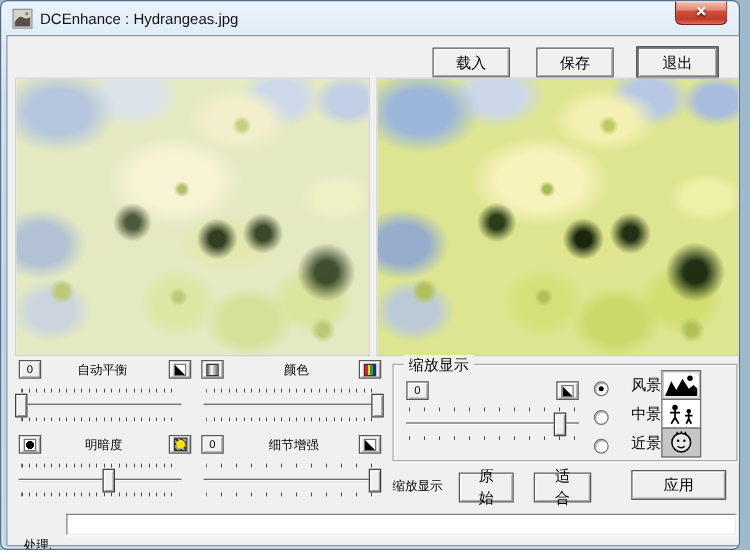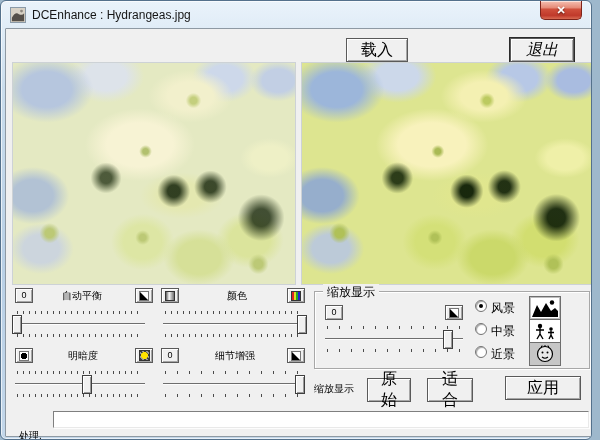--- a/index.html
+++ b/index.html
@@ -23,24 +23,24 @@
     color:#fff;font-size:11px;font-weight:bold;text-align:center;line-height:18px;
     text-shadow:0 1px 2px rgba(0,0,0,.55);box-shadow:inset 0 1px 0 rgba(255,255,255,.55);
     cursor:default;
   }
   
   .client{position:absolute;left:4px;top:27px;width:592px;height:409px;background:#f0f0f0;border:1px solid #8e99a3;border-radius:1px;}
   
   .btn{
     position:absolute;background:#f0f0f0;border:1px solid #5a5a5a;
     box-shadow:inset 1px 1px 0 #ffffff,inset -1px -1px 0 #a6a6a6;
-    font-size:16px;font-family:inherit;color:#000;
+    font-size:12px;font-family:inherit;color:#000;
     display:flex;align-items:center;justify-content:center;padding:11px;
   }
-  .btn.default{box-shadow:0 0 0 1px #2b2b2b,inset 1px 1px 0 #ffffff,inset -1px -1px 0 #a6a6a6;font-style:italic;}
+  .btn.default{box-shadow:0 0 0 1px #2b2b2b,inset 1px 1px 0 #ffffff,inset -1px -1px 0 #a6a6a6;}
   .mini{
     position:absolute;width:18px;height:15px;background:#f0f0f0;border:1px solid #5a5a5a;
     box-shadow:inset 1px 1px 0 #fff,inset -1px -1px 0 #a6a6a6;
     display:flex;align-items:center;justify-content:center;font-size:9px;line-height:1;
   }
   .lbl{position:absolute;font-size:10px;color:#000;white-space:nowrap;}
   
   .g-tri{width:10px;height:10px;background:#fff;border:1px solid #777;position:relative;overflow:hidden;}
   .g-tri::after{content:"";position:absolute;left:0;top:0;border-left:10px solid #000;border-top:10px solid transparent;transform:translateY(0);bottom:0;}
   .g-grad{width:10px;height:10px;border:1px solid #333;background:linear-gradient(90deg,#5f5f5f 0%,#fafafa 40%,#bdbdbd 65%,#6f6f6f 100%);}
@@ -111,21 +111,21 @@
   .ticks{position:absolute;left:4px;right:4px;height:3px;background:repeating-linear-gradient(90deg,#4a4a4a 0 1px,transparent 1px 6px);}
   .slider.sparse .ticks{background:repeating-linear-gradient(90deg,#4a4a4a 0 1px,transparent 1px 12px);}
   .ticks.top{top:1px;}
   .ticks.bottom{bottom:1px;}
   .channel{position:absolute;left:2px;right:2px;top:13px;height:2px;background:#9a9a9a;border-top:1px solid #6e6e6e;border-bottom:1px solid #fdfdfd;}
   .thumb{position:absolute;top:5px;width:10px;height:19px;background:#f0f0f0;border:1px solid #3f3f3f;
     box-shadow:inset 1px 1px 0 #fff,inset -1px -1px 0 #9a9a9a;transform:translateX(-50%);}
   
   .groupbox{position:absolute;border:1px solid #a8a8a8;box-shadow:inset 1px 1px 0 #fff, 1px 1px 0 #fff;}
   .gb-title{position:absolute;top:-8px;left:8px;background:#f0f0f0;padding:0 4px;font-size:12px;}
-  .radio{position:absolute;display:flex;align-items:flex-start;gap:4px;font-size:12px;}
+  .radio{position:absolute;display:flex;align-items:flex-end;gap:18px;font-size:12px;}
   .rb{width:12px;height:12px;border-radius:50%;background:#fff;border:1px solid #737373;box-shadow:inset 1px 1px 1px rgba(0,0,0,.35);position:relative;flex:0 0 auto;}
   .rb.checked::after{content:"";position:absolute;left:3px;top:3px;width:4px;height:4px;border-radius:50%;background:#000;}
   .icon-stack{position:absolute;display:flex;flex-direction:column;}
   .icon-cell{width:32px;height:24px;border:1px solid #6e6e6e;background:#fff;display:flex;align-items:center;justify-content:center;margin-top:-1px;}
   .icon-cell:first-child{margin-top:0;box-shadow:inset 0 0 0 1px #bdbdbd;}
   .icon-cell.gray{background:#c6c6c6;}
   
   .sunken-field{position:absolute;background:#fff;border:1px solid;border-color:#7f7f7f #e9e9e9 #e9e9e9 #7f7f7f;box-shadow:1px 1px 0 #fdfdfd;}
 </style>
 </head>
@@ -139,20 +139,21 @@
       <path d="M1 11 Q5 4 9 7 Q13 9 15 6 L15 15 L1 15 Z" fill="#55504a"></path>
       <circle cx="12" cy="3.5" r="1.6" fill="#8e8880"></circle>
     </svg>
     <span class="title-text">DCEnhance : Hydrangeas.jpg</span>
     <div class="close-btn">✕</div>
   </div>
 
   <div class="client">
 
     <button class="btn" style="left:340px;top:9px;width:62px;height:23px;">载入</button>
+    <button class="btn" style="left:423px;top:9px;width:62px;height:23px;">保存</button>
     <button class="btn default" style="left:504px;top:9px;width:64px;height:24px;">退出</button>
 
     <div class="panel left">
       <div class="flowers muted"></div>
     </div>
     <div class="panel right">
       <div class="flowers vivid"></div>
     </div>
 
     <div class="mini" style="left:9px;top:259px;">0</div>

